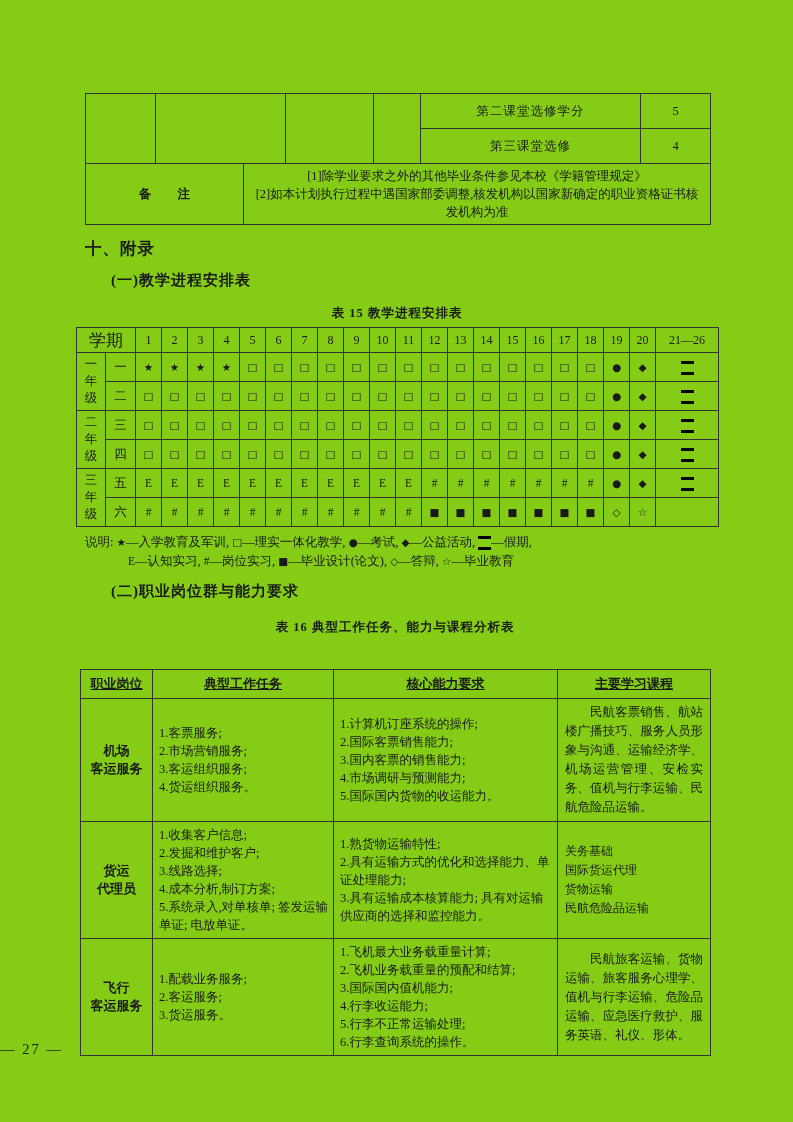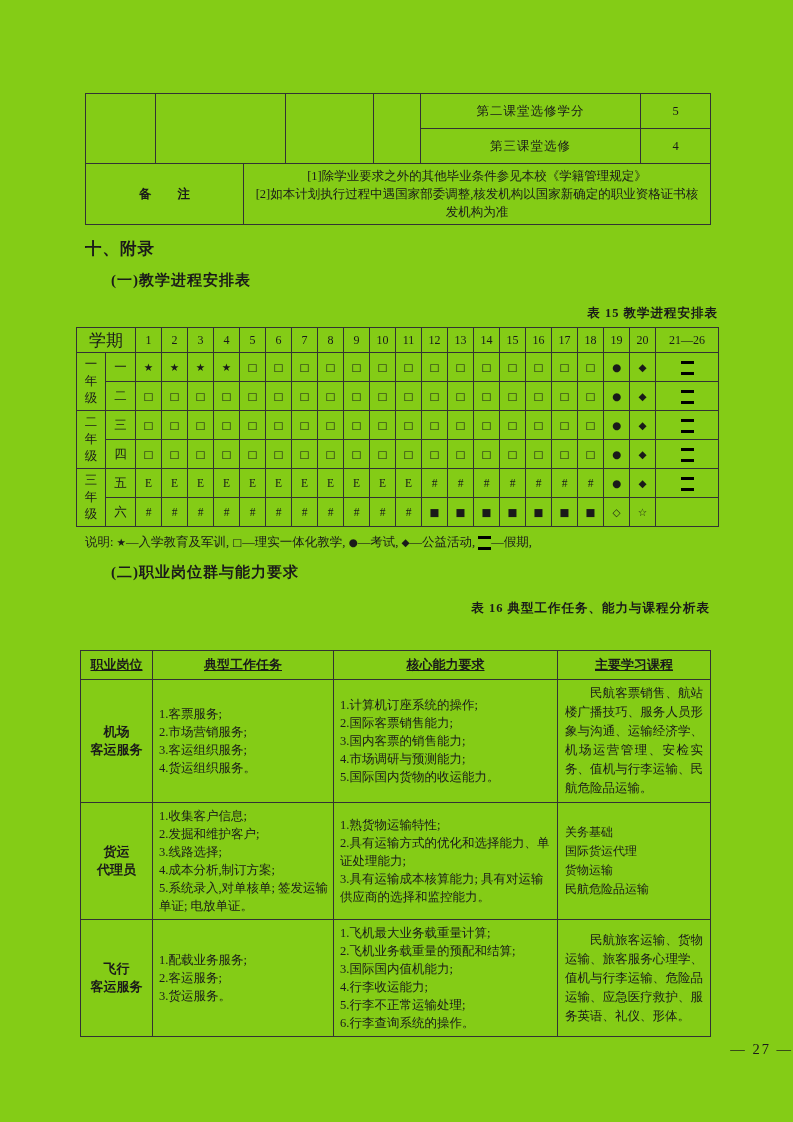--- a/index.html
+++ b/index.html
@@ -22,21 +22,21 @@
   .toptable td{height:34px;text-align:center;}
   .toptable td.noteslabel{height:auto;}
   .toptable .credit-label{letter-spacing:1px;}
   .remark-label span{letter-spacing:26px;margin-right:-26px;font-weight:bold;}
   .remarks-cell{text-align:center;padding:3px 6px;}
   .remarks-cell div{line-height:18px;font-size:12.5px;}
 
   
   .h1{margin-top:13px;font-size:16.5px;font-weight:bold;letter-spacing:1px;}
   .h2{margin-top:11px;margin-left:26px;font-size:15px;font-weight:bold;letter-spacing:1px;}
-  .caption{margin-top:15px;font-size:12.5px;font-weight:bold;text-align:right;letter-spacing:1px;}
+  .caption{margin-top:15px;font-size:12.5px;font-weight:bold;text-align:center;letter-spacing:1px;}
 
   
   .sched{width:642px;margin-left:-9px;margin-top:5px;}
   .sched td{text-align:center;}
   .sched .corner{font-size:17px;}
   .sched tr{height:29px;}
   .sched tr.hdr{height:25px;}
   .sched .wh{font-size:12px;}
   .sched .grade{line-height:1.35;font-size:12.5px;}
   .sched .grade div{text-align:center;}
@@ -57,21 +57,21 @@
   .jobs tr.r2{height:112px;}
   .jobs td.head{font-weight:bold;text-align:center;font-size:13px;}
   .jobs td.pos{font-weight:bold;text-align:center;line-height:1.4;font-size:13px;}
   .jobs td.list{text-align:left;padding:4px 4px 4px 6px;}
   .jobs td.list div{line-height:18px;font-size:12.5px;}
   .jobs td.courses{text-align:left;padding:4px 7px;}
   .jobs td.courses .para{line-height:19px;text-indent:2em;font-size:12.5px;text-align:justify;}
   .jobs td.courses .line{line-height:19px;font-size:12px;}
 
   
-  .footer{position:absolute;left:0;top:1041px;width:793px;text-align:right;font-size:14.5px;letter-spacing:2px;}
+  .footer{position:absolute;left:0;top:1041px;width:793px;text-align:left;font-size:14.5px;letter-spacing:2px;}
 </style>
 </head>
 <body>
 
 <div class="page">
   <div class="content">
 
     <table class="toptable">
       <colgroup>
         <col style="width:70px">
@@ -317,20 +317,21 @@
             <td class="cell"><span class="sym">■</span></td>
             <td class="cell"><span class="sym">◇</span></td>
             <td class="cell"><span class="sym">☆</span></td>
             <td class="cell"><span class="sym"></span></td>
           </tr>
         </tbody>
     </table>
 
     <div class="legend">
       <div class="l1" id="legend-line1"><span>说明: </span><span class="sym">★</span>—入学教育及军训, <span class="sym">□</span>—理实一体化教学, <span class="sym">●</span>—考试, <span class="sym">◆</span>—公益活动, <span class="dbar"></span>—假期,</div>
+      <div class="l2" id="legend-line2"><span class="symtxt">E</span>—认知实习, <span class="symtxt">#</span>—岗位实习, <span class="sym">■</span>—毕业设计(论文), <span class="sym">◇</span>—答辩, <span class="sym">☆</span>—毕业教育</div>
     </div>
 
     <div class="h2">(二)职业岗位群与能力要求</div>
     <div class="caption" style="width:630px;margin-left:-5px;margin-top:18px;">表 16 典型工作任务、能力与课程分析表</div>
 
     <table class="jobs">
       <colgroup>
         <col style="width:72px">
           <col style="width:181px">
           <col style="width:224px">

